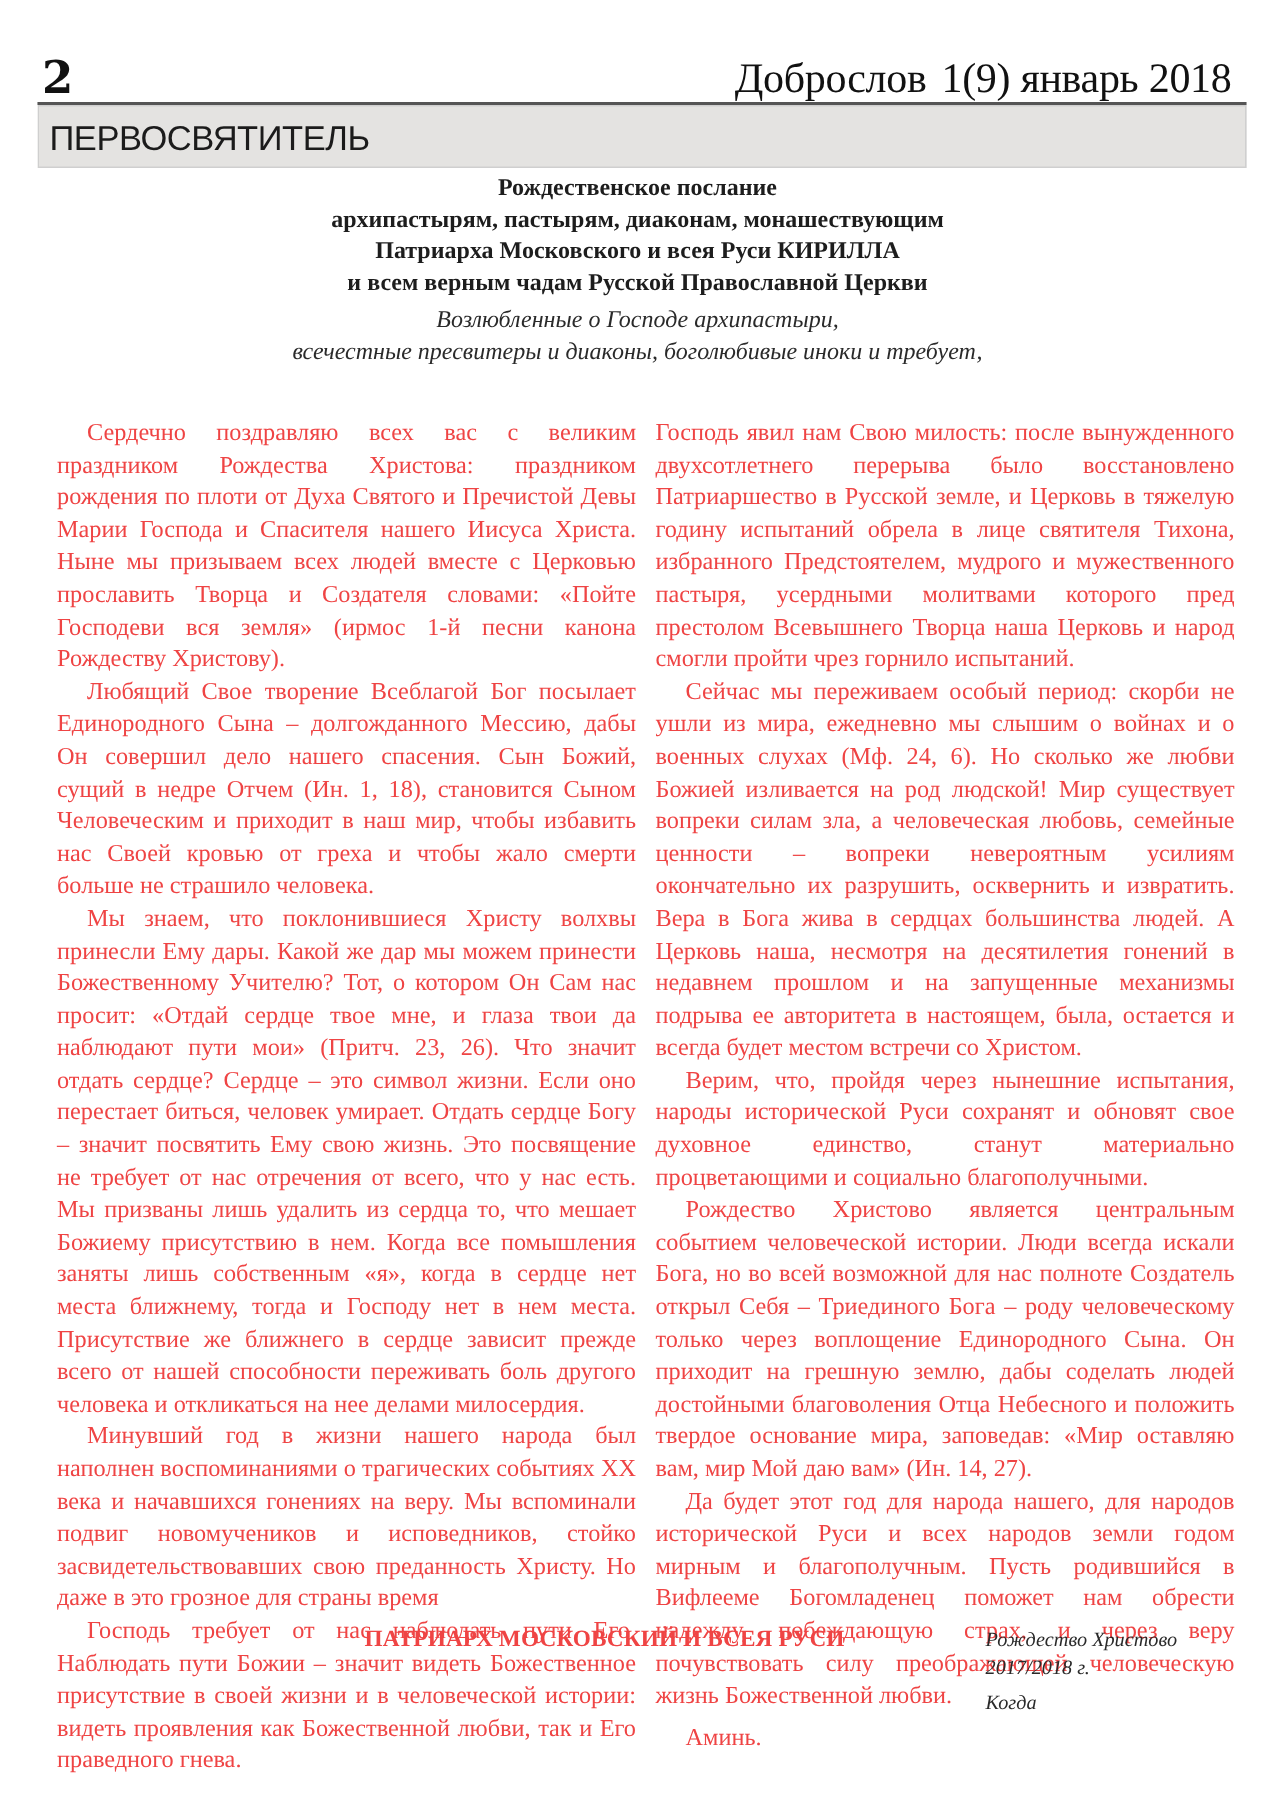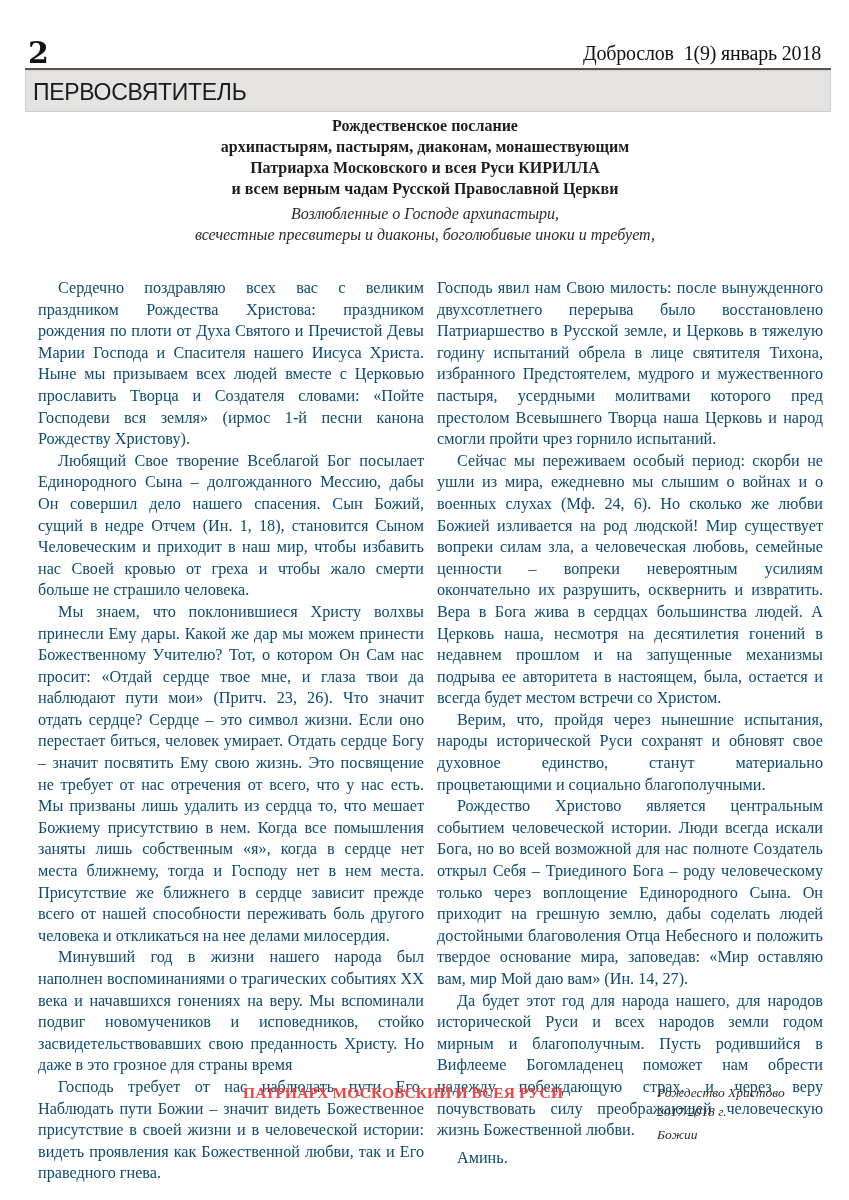--- a/index.html
+++ b/index.html
@@ -7,21 +7,21 @@
       width: 849px; height: 1200px; position: relative; overflow: hidden;
       font-family: "Liberation Serif", "DejaVu Serif", serif; color: #1e1e1e;
     }
     .page-num {
       position: absolute; left: 28px; top: 38px;
       font-family: "DejaVu Serif", serif; font-weight: bold; font-size: 30px;
       line-height: 30px; color: #111;
     }
     .masthead {
       position: absolute; right: 28px; top: 40px;
-      font-family: "Liberation Serif", serif; font-size: 20px; line-height: 26px;
+      font-family: "Liberation Serif", serif; font-size: 28px; line-height: 26px;
       letter-spacing: -0.2px; color: #111;
     }
     .masthead .issue { margin-left: 10px; }
     .section-bar {
       position: absolute; left: 25px; top: 68px; width: 806px; height: 44px;
       background: #e4e3e1; border-top: 2px solid #555;
       box-shadow: inset 0 0 0 1px #cfcfcf; box-sizing: border-box;
     }
     .section-bar span {
       position: absolute; left: 8px; top: 9px;
@@ -37,21 +37,21 @@
     .titles .greet {
       font-style: italic; font-size: 16px; line-height: 21px; color: #2a2a2a; margin-top: 4px;
     }
     .columns {
       position: absolute; top: 278px; left: 38px; width: 785px;
       display: flex; justify-content: space-between;
     }
     .col { width: 386px; }
     .col p {
       margin: 0; font-size: 16.2px; line-height: 21.6px; text-align: justify;
-      hyphens: manual; color: #0c4a6e;
+      hyphens: manual; color: #ef4444;
     }
     .col p.ind { text-indent: 20px; }
     .sign-title {
       position: absolute; left: 243px; top: 1084px;
       font-weight: bold; font-size: 15.5px; letter-spacing: 0.1px; color: #ef4444;
     }
     .sign-meta {
       position: absolute; left: 657px; top: 1083px; font-style: italic;
       font-size: 13.5px; line-height: 19px; color: #2a2a2a;
     }
@@ -95,14 +95,14 @@
     <p class="ind">Рождество Христово является центральным событием человеческой истории. Люди всегда искали Бога, но во всей возможной для нас полноте Создатель открыл Себя – Триединого Бога – роду человеческому только через воплощение Единородного Сына. Он приходит на грешную землю, дабы соделать людей достойными благоволения Отца Небесного и положить твердое основание мира, заповедав: «Мир оставляю вам, мир Мой даю вам» (Ин. 14, 27).</p>
     <p class="ind">Да будет этот год для народа нашего, для народов исторической Руси и всех народов земли годом мирным и благополучным. Пусть родившийся в Вифлееме Богомладенец поможет нам обрести надежду, побеждающую страх, и через веру почувствовать силу преображающей человеческую жизнь Божественной любви.</p>
     <p class="ind" style="margin-top:6px">Аминь.</p>
   </div>
 </div>
 
 <div class="sign-title">ПАТРИАРХ МОСКОВСКИЙ И ВСЕЯ РУСИ</div>
 <div class="sign-meta">
   <div>Рождество Христово</div>
   <div>2017/2018 г.</div>
-  <div class="city">Божии</div>
+  <div class="city">Когда</div>
 </div>
 
 </body></html>

